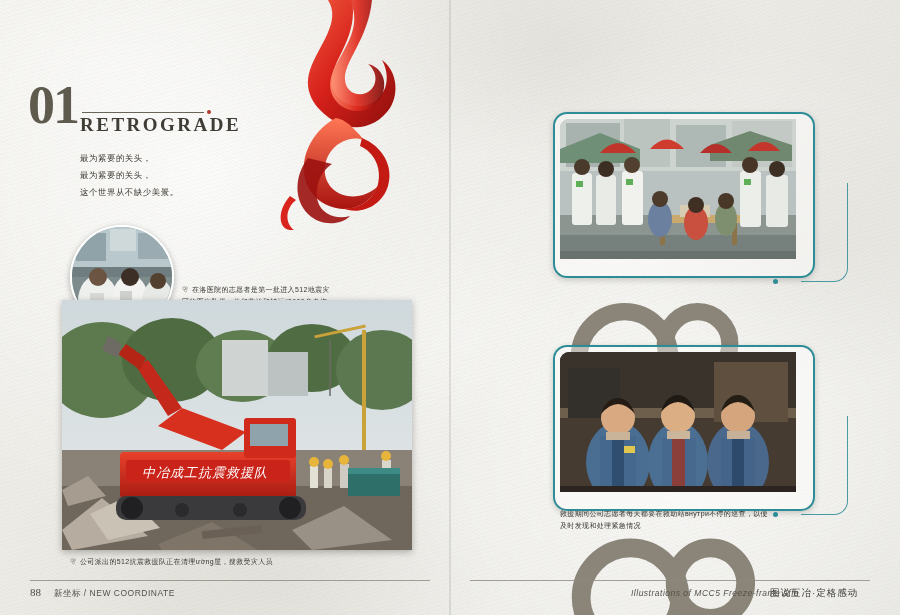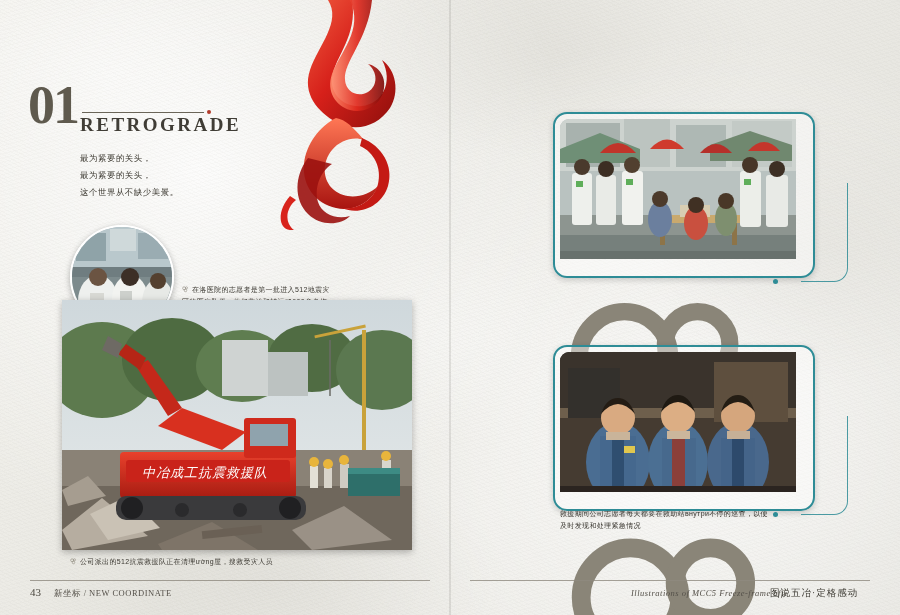--- a/index.html
+++ b/index.html
@@ -225,21 +225,21 @@
   .pg-num {
     position: absolute;
     font-family: "Liberation Serif", serif;
     font-size: 11px;
     color: #4a473f;
   }
   .pg-l { left: 30px; top: 586px; }
   .pg-r { left: 854px; top: 586px; padding-left: 48px; }
   .foot-txt {
     position: absolute;
-    font-family: Liberation Serif, serif;
+    font-family: Liberation Sans, sans-serif;
     font-size: 8.5px;
     color: #55514a;
     letter-spacing: .5px;
   }
   .ft-l { left: 54px; top: 588px; }
   .ft-r1 { left: 631px; top: 588px; font-style: italic; }
   .ft-r2 { left: 770px; top: 587px; font-size: 9.5px; letter-spacing: 1px; color: #3d3a33; }
 </style>
 </head>
 <body>
@@ -508,18 +508,18 @@
   <div class="rcap rcap-2">
     <svg class="bullet" viewBox="0 0 10 10">
       <circle cx="3" cy="3.2" r="2.1" fill="none" stroke="#8a8578" stroke-width="0.8"></circle>
       <circle cx="6.4" cy="2.6" r="1.5" fill="none" stroke="#8a8578" stroke-width="0.8"></circle>
       <circle cx="5" cy="6.4" r="1.8" fill="none" stroke="#8a8578" stroke-width="0.8"></circle>
     </svg>
   </div>
 
   <div class="footer-rule fr-l"></div>
   <div class="footer-rule fr-r"></div>
-  <div class="pg-num pg-l">43</div>
+  <div class="pg-num pg-l">88</div>
   <div class="foot-txt ft-l">新坐标 / NEW COORDINATE</div>
   <div class="foot-txt ft-r1">Illustrations of MCC5 Freeze-frame affe</div>
   <div class="foot-txt ft-r2">图说五冶·定格感动</div>
   <div class="pg-num pg-r">56</div>
 </div>
 
 </body></html>

